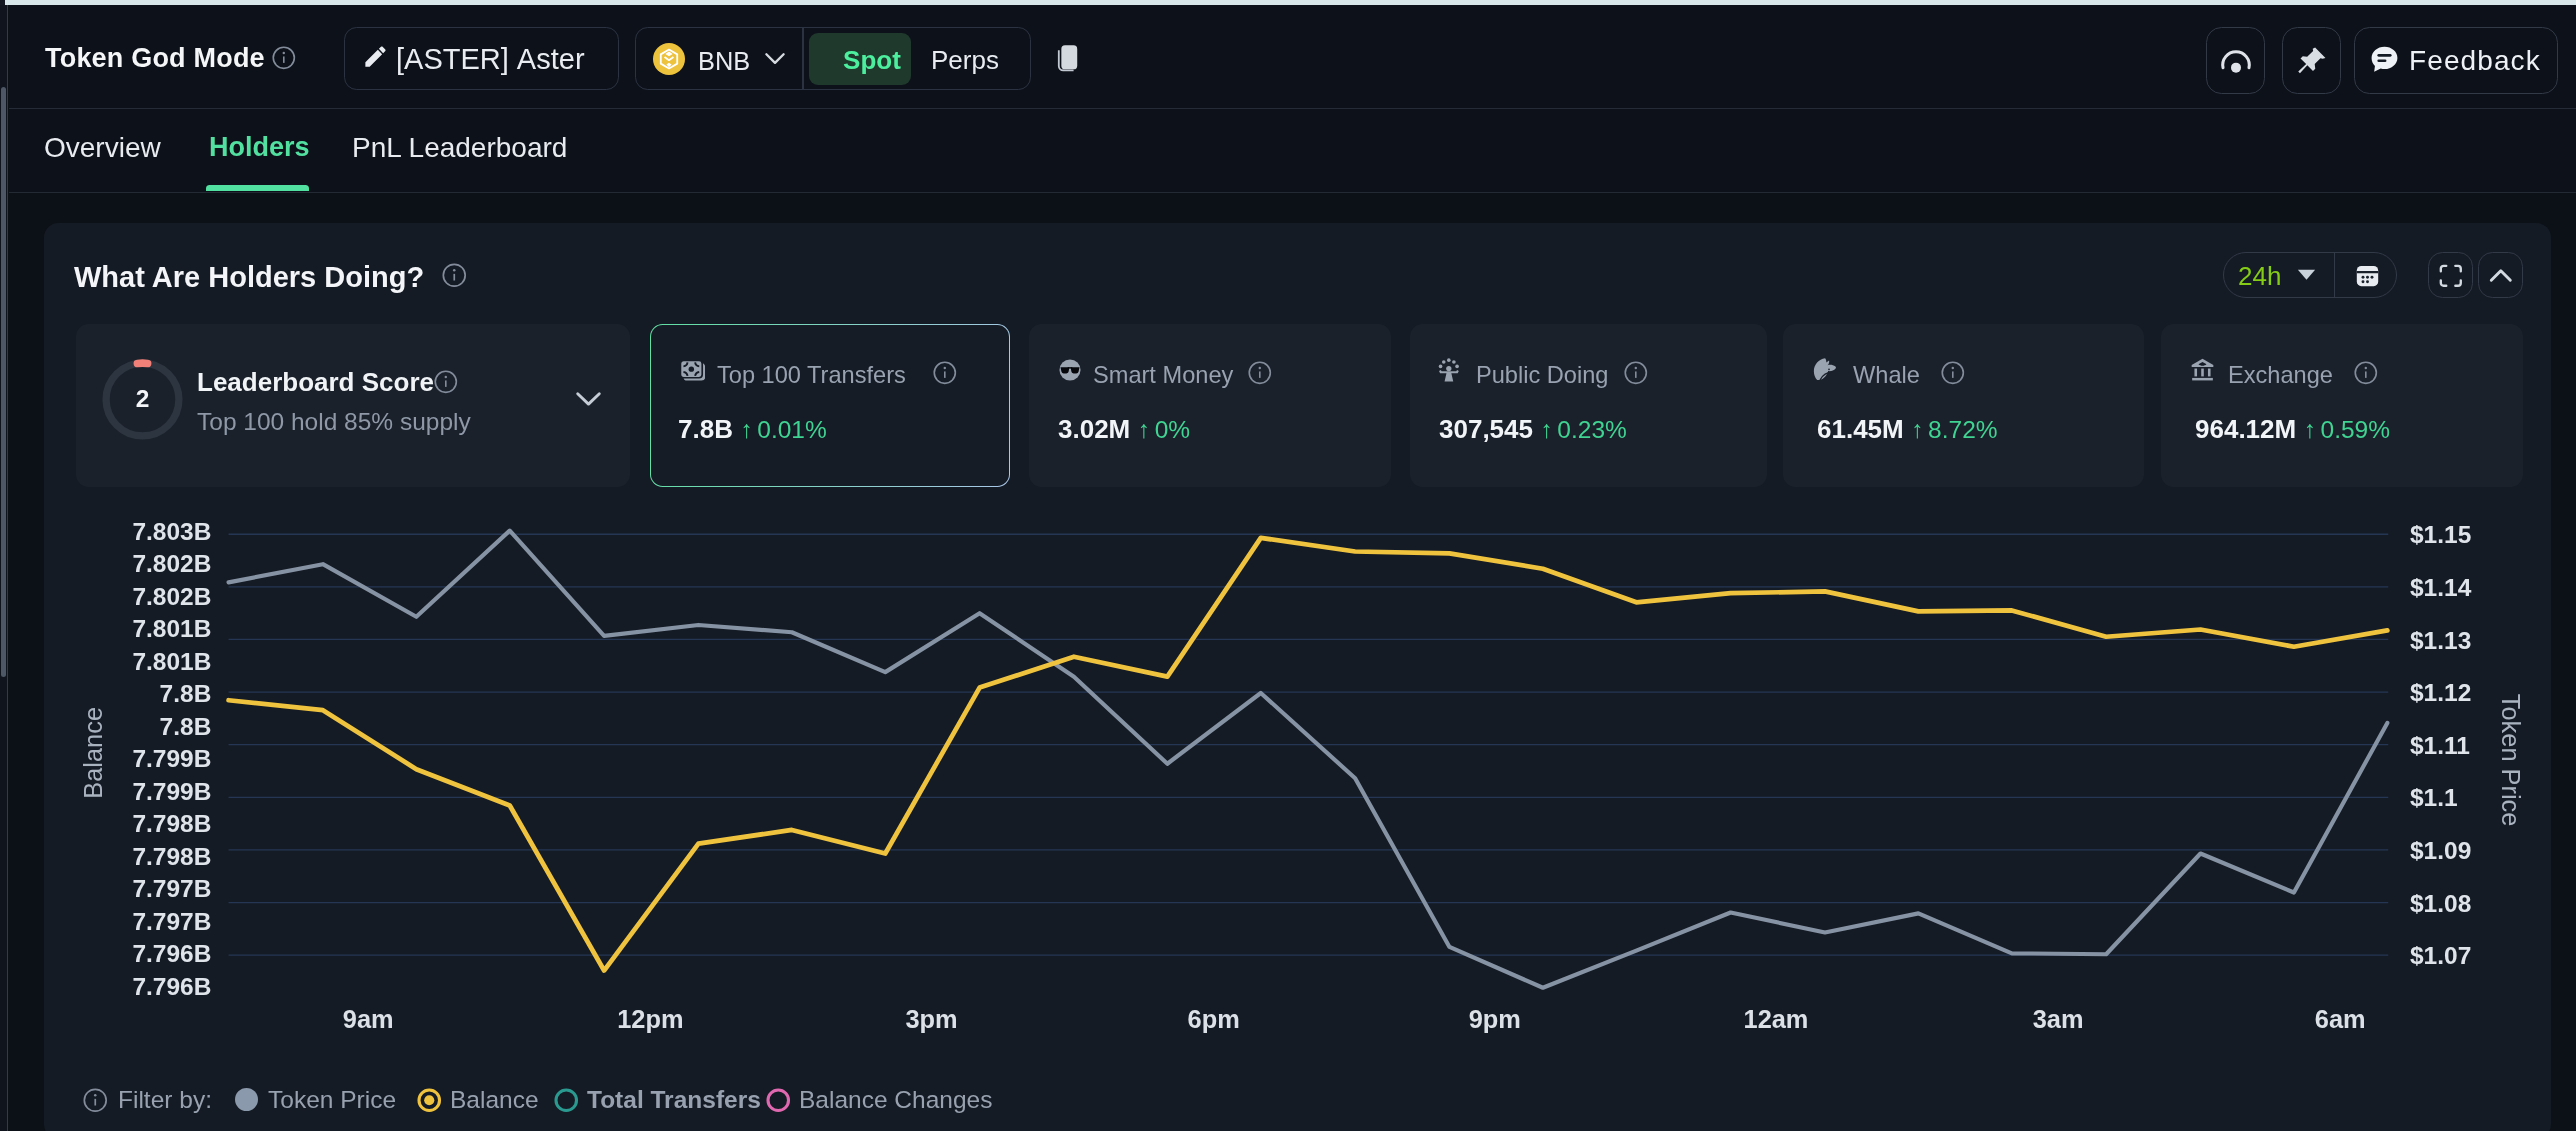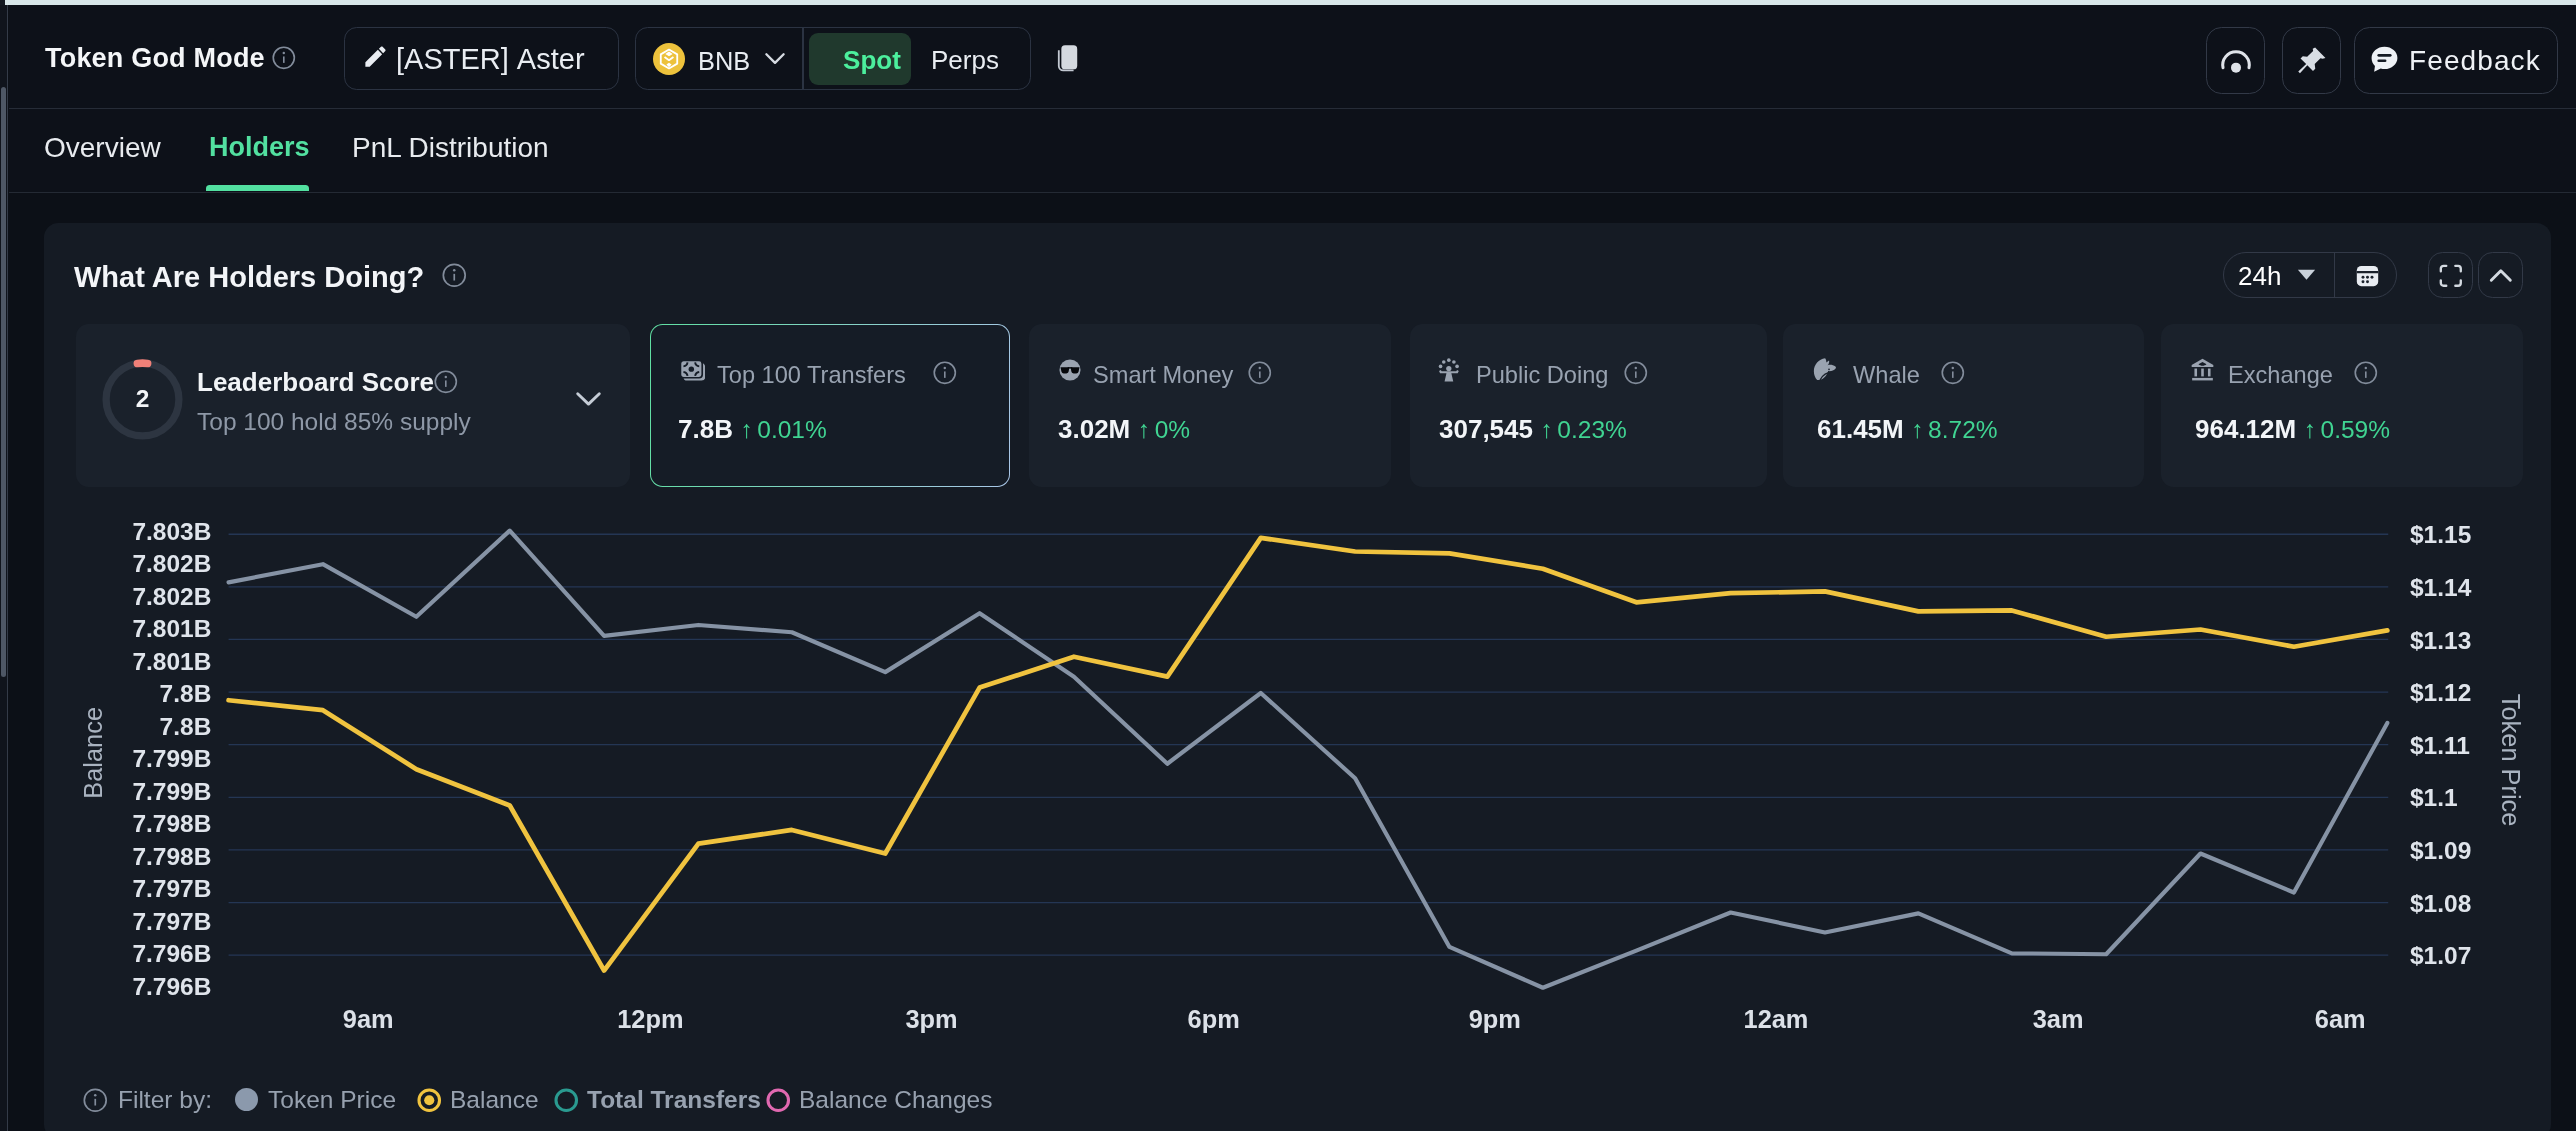--- a/index.html
+++ b/index.html
@@ -84,32 +84,32 @@
       <g stroke="#151b24" stroke-width="2" stroke-linecap="round">
         <line x1="7.5" y1="8.8" x2="16.5" y2="8.8"></line>
         <line x1="7.5" y1="13" x2="12.5" y2="13"></line>
       </g>
     </svg>
   <div class="abs" style="left:2409px;top:45px;font-size:28px;letter-spacing:1.1px;color:#eef1f5;line-height:31px;">Feedback</div>
 
   <div class="abs" style="left:44px;top:133px;font-size:28px;color:#e8ebef;line-height:29px;">Overview</div>
   <div class="abs" style="left:209px;top:133px;font-size:27px;font-weight:bold;color:#52e0a0;line-height:29px;">Holders</div>
   <div class="abs" style="left:206px;top:185px;width:103px;height:6.3px;background:#52e0a0;border-radius:3.6px 3.6px 0 0;"></div>
-  <div class="abs" style="left:352px;top:133px;font-size:28px;color:#e8ebef;line-height:29px;">PnL Distribution</div>
+  <div class="abs" style="left:352px;top:133px;font-size:28px;color:#e8ebef;line-height:29px;">PnL Leaderboard</div>
 
   <div class="abs" style="left:74px;top:261px;font-size:29px;font-weight:bold;color:#f3f5f8;line-height:32px;">What Are Holders Doing?</div>
   <svg class="abs" style="left:442px;top:263px;" width="24.5" height="24.5" viewBox="0 0 26 26" fill="none" stroke="#828c9b" stroke-width="1.8">
       <circle cx="13" cy="13" r="11.6"></circle>
       <line x1="13" y1="11.5" x2="13" y2="18.6"></line>
       <circle cx="13" cy="7.8" r="1.35" fill="#828c9b" stroke="none"></circle>
     </svg>
 
   <div class="abs ctl" style="left:2223px;top:252px;width:174px;height:46px;border-radius:23.6px;"></div>
   <div class="abs" style="left:2334px;top:253px;width:1.4px;height:44px;background:#323947;"></div>
-  <div class="abs" style="left:2238px;top:262px;font-size:26px;color:#ffffff;line-height:28px;">24h</div>
+  <div class="abs" style="left:2238px;top:262px;font-size:26px;color:#84cc16;line-height:28px;">24h</div>
   <svg class="abs" style="left:2296px;top:268px;" width="21" height="13.6" viewBox="0 0 23 15">
       <path d="M2 2h19l-9.5 11z" fill="#c9d1da"></path>
     </svg>
   <svg class="abs" style="left:2354px;top:262px;" width="27" height="27" viewBox="0 0 24 24">
       <rect x="2.5" y="3.5" width="19" height="18" rx="4" fill="#e8ecf1"></rect>
       <rect x="2.5" y="8" width="19" height="2" fill="#1a212b"></rect>
       <g fill="#1a212b">
         <circle cx="8" cy="13.5" r="1.3"></circle>
         <circle cx="12" cy="13.5" r="1.3"></circle>
         <circle cx="16" cy="13.5" r="1.3"></circle>

